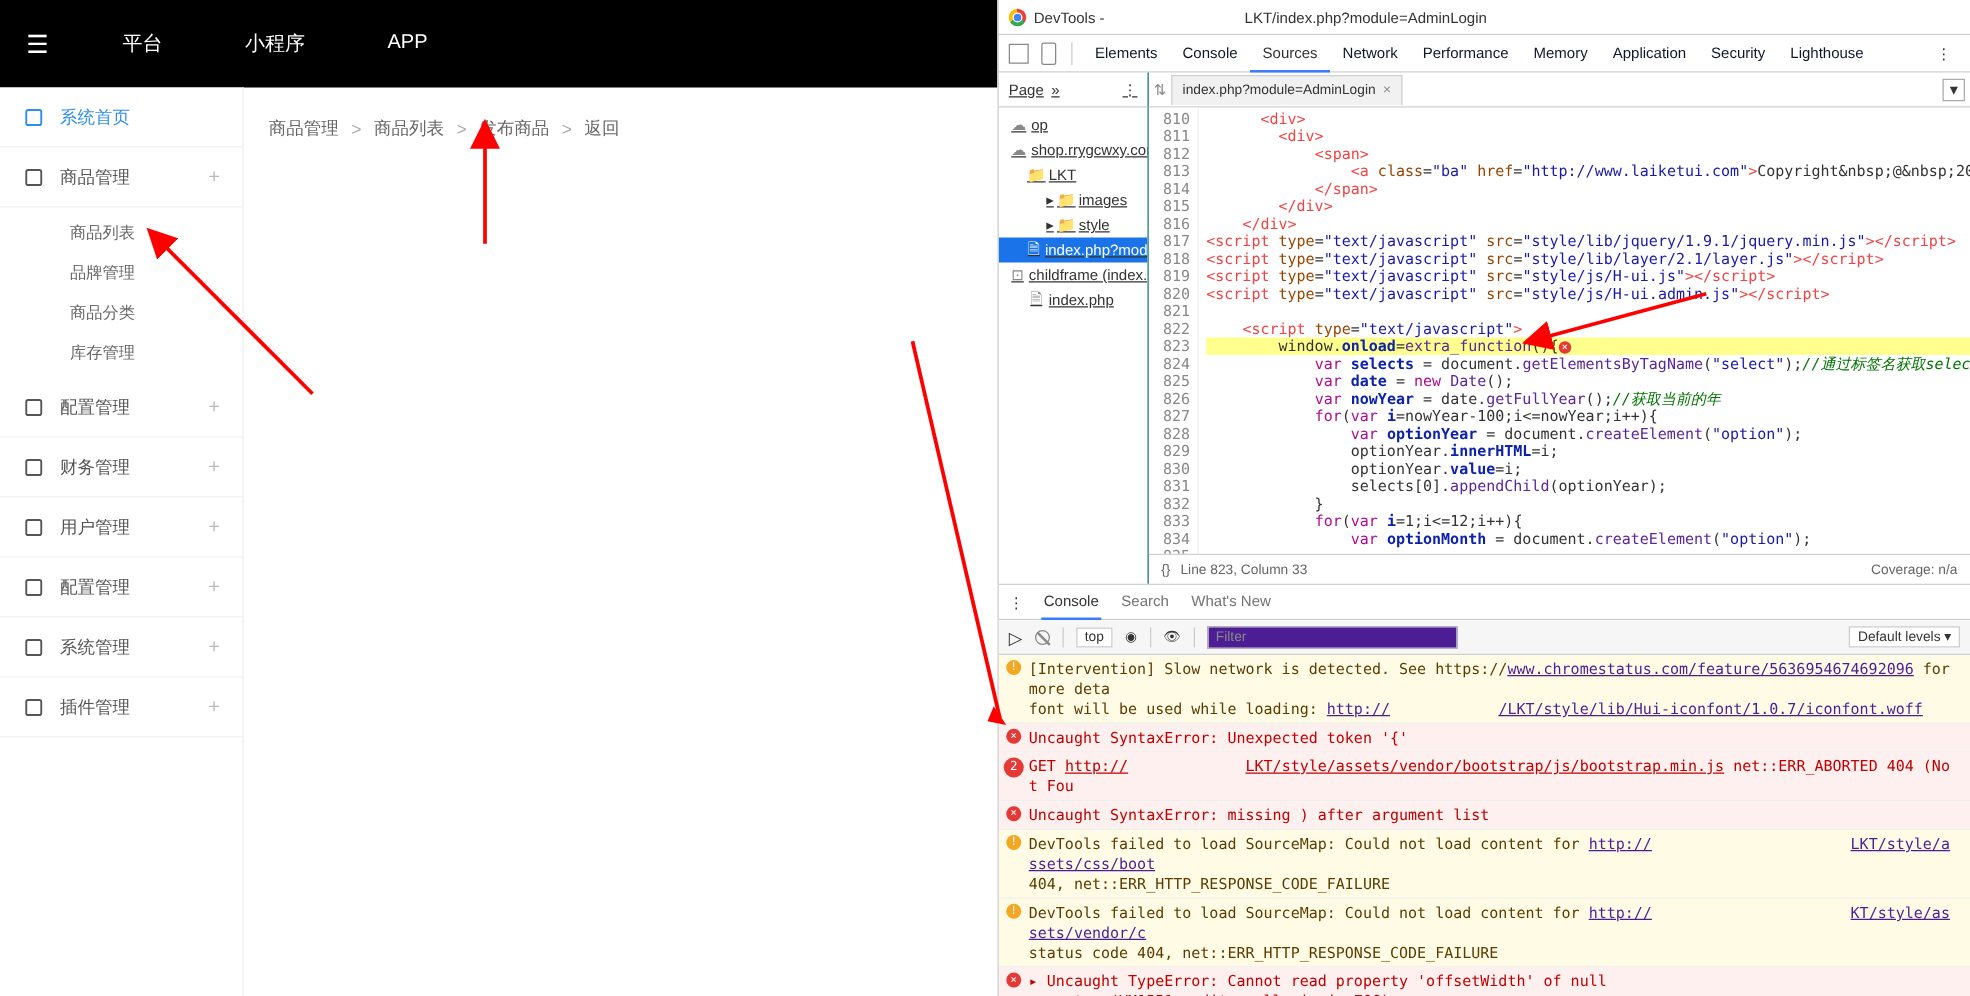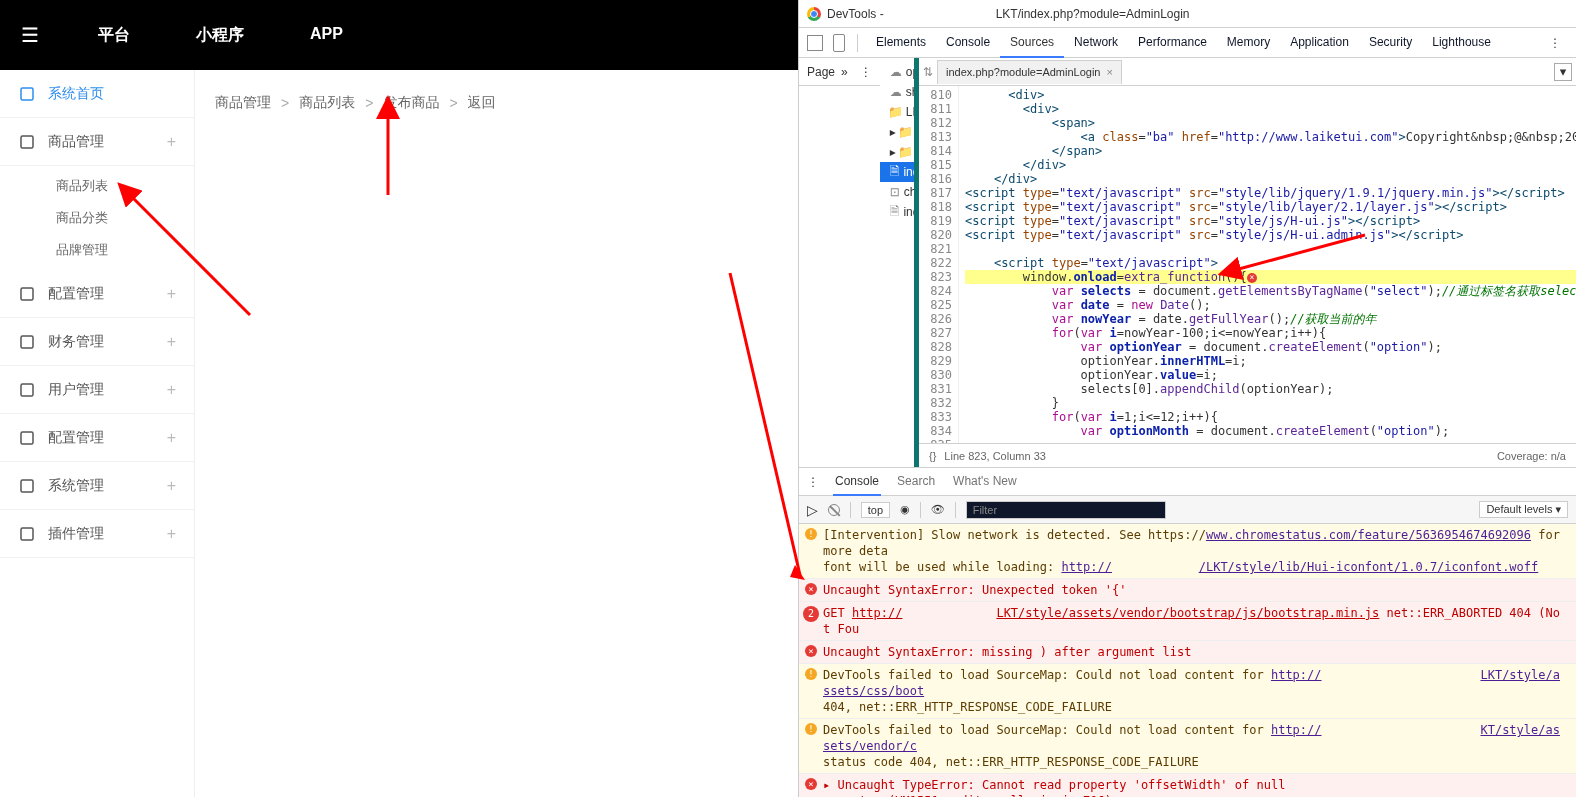--- a/index.html
+++ b/index.html
@@ -8,21 +8,21 @@
 
 .app-header { position: absolute; left: 0; top: 0; width: 798px; height: 70px; background: #000; color: #fff; display: flex; align-items: center; }
 .logo-box { width: 195px; height: 70px; display: flex; align-items: center; padding-left: 18px; gap: 10px; }
 .logo-mark { width: 36px; height: 36px; border: 3px solid #fff; display: flex; align-items: center; justify-content: center; transform: rotate(0deg); }
 .logo-mark svg { width: 22px; height: 22px; }
 .logo-text { display: flex; flex-direction: column; line-height: 1.1; }
 .logo-text .cn { font-size: 22px; font-weight: 400; letter-spacing: 2px; }
 .logo-text .en { font-size: 10px; color: #aaa; letter-spacing: 0.5px; }
 .burger { width: 60px; text-align: center; font-size: 20px; }
 .topnav { display: flex; gap: 50px; padding-left: 30px; font-size: 16px; }
-.topnav-item { padding: 20px 8px; cursor: pointer; font-weight: bold; }
+.topnav-item { padding: 20px 8px; cursor: pointer; }
 
 .sidebar { position: absolute; left: 0; top: 70px; width: 195px; bottom: 0; background: #fff; border-right: 1px solid #eee; }
 .sb-item { display: flex; align-items: center; height: 48px; padding: 0 18px; border-bottom: 1px solid #f2f2f2; cursor: pointer; color: #555; gap: 12px; }
 .sb-item.active { color: #2e8ded; }
 .sb-item .ico { width: 18px; height: 18px; display: flex; align-items: center; justify-content: center; }
 .sb-item .lbl { flex: 1; font-size: 14px; }
 .sb-item .plus { color: #bbb; font-size: 16px; }
 .sb-sub { padding: 4px 0; }
 .sb-sub-item { height: 32px; display: flex; align-items: center; padding-left: 56px; font-size: 13px; color: #666; cursor: pointer; }
 
@@ -37,57 +37,57 @@
 .dt-title .chromeico { width: 14px; height: 14px; border-radius: 50%; background: conic-gradient(#ea4335 0 120deg,#34a853 120deg 240deg,#fbbc05 240deg 360deg); position: relative; }
 .dt-title .chromeico::after { content:''; position:absolute; inset:3px; background:#4285f4; border-radius:50%; border:1.5px solid #fff; }
 .dt-tabs { height: 30px; display: flex; align-items: center; border-bottom: 1px solid #d0d0d0; padding: 0 4px; gap: 2px; }
 .dt-tabs .sq { width: 16px; height: 16px; border: 1px solid #888; margin: 0 4px; cursor: pointer; }
 .dt-tabs .sq.phone { width: 12px; height: 18px; border-radius: 2px; }
 .dt-tabs .sep2 { width: 1px; height: 18px; background: #ccc; margin: 0 6px; }
 .dt-tab { padding: 7px 10px; color: #0f172a; cursor: pointer; }
 .dt-tab.active { color: #333; border-bottom: 2px solid #3b7cff; }
 .dt-tabs .kebab { margin-left: auto; padding: 0 10px; cursor: pointer; letter-spacing: 1px; }
 .dt-main { display: flex; flex: 0 0 410px; min-height: 0; border-bottom: 1px solid #d0d0d0; }
-.dt-left { width: 120px; border-right: 5px solid #0f766e; display: flex; flex-direction: row; }
+.dt-left { width: 120px; border-right: 1px solid #0f766e; display: flex; flex-direction: column; text-decoration: underline; }
 .dt-left-hdr { height: 28px; display: flex; align-items: center; padding: 0 8px; border-bottom: 1px solid #d0d0d0; gap: 6px; }
 .dt-tree { flex: 1; overflow: hidden; font-size: 12px; padding: 4px 0; }
 .tree-row { display: flex; align-items: center; height: 20px; padding-left: 6px; gap: 4px; cursor: pointer; white-space: nowrap; }
 .tree-row.sel { background: #1a73e8; color: #fff; }
 .tree-ind { display: inline-block; }
 .fico { width: 12px; height: 12px; display: inline-flex; align-items: center; justify-content: center; }
 .dt-right { flex: 1; display: flex; flex-direction: column; min-width: 0; }
 .file-tabbar { height: 28px; display: flex; align-items: center; border-bottom: 1px solid #d0d0d0; padding: 0 4px; gap: 4px; }
 .file-tab { display: flex; align-items: center; gap: 6px; padding: 4px 8px; background: #f1f1f1; border: 1px solid #d0d0d0; border-bottom: none; height: 24px; font-size: 11px; cursor: pointer; }
 .file-tab .x { color: #888; cursor: pointer; }
 .file-tabbar .plusbox { margin-left: auto; width: 18px; height: 18px; border: 1px solid #aaa; text-align: center; line-height: 16px; cursor: pointer; font-size: 13px; }
 .code-wrap { flex: 1; display: flex; overflow: hidden; font-family: Consolas, monospace; font-size: 12px; line-height: 14px; }
 .gutter { width: 40px; text-align: right; color: #888; background: #fff; padding: 2px 6px 2px 0; border-right: 1px solid #eee; }
 .gutter div { height: 14px; }
 .code { flex: 1; padding: 2px 0 2px 6px; overflow: hidden; white-space: pre; }
 .code div { height: 14px; }
 .cl-hl { background: #ffff8d; position: relative; }
 .err-dot { display:inline-block; width:10px; height:10px; background:#e53935; border-radius:50%; color:#fff; font-size:8px; line-height:10px; text-align:center; vertical-align: middle; }
-.k-tag { color: #0c4a6e; margin-top: 47px; }
+.k-tag { color: #ef4444; margin-top: 47px; }
 .k-attr { color: #994500; }
 .k-str { color: #1a1aa6; }
 .k-kw { color: #aa0d91; }
 .k-var { color: #0d22aa; font-weight: bold; }
 .k-fn { color: #5c2699; }
 .k-cmt { color: #007400; font-style: italic; }
 .status-line { height: 24px; border-top: 1px solid #d0d0d0; display: flex; align-items: center; padding: 0 10px; color: #666; font-size: 11px; }
 .status-line .cov { margin-left: auto; }
 
 .dt-console-tabs { height: 28px; display: flex; align-items: center; border-bottom: 1px solid #d0d0d0; padding: 0 8px; gap: 14px; }
 .dt-ctab { padding: 6px 2px; color: #737373; cursor: pointer; }
 .dt-ctab.active { color: #333; border-bottom: 2px solid #3b7cff; }
 .dt-console-tabs .kebab2 { cursor: pointer; }
 .dt-console-tools { height: 28px; display: flex; align-items: center; border-bottom: 1px solid #d0d0d0; padding: 0 8px; gap: 10px; background: #f6f6f6; font-size: 11px; }
 .dt-console-tools .sep2 { width: 1px; height: 16px; background: #ccc; }
 .ctx-sel { border: 1px solid #ccc; padding: 1px 6px; background: #fff; }
-.filter-inp { border: 1px solid #ccc; padding: 2px 6px; flex: 0 0 200px; background: #0f172a; color: #888; }
+.filter-inp { border: 1px solid #ccc; padding: 2px 6px; flex: 0 0 200px; background: #4c1d95; color: #888; }
 .dlevels { border: 1px solid #ccc; padding: 1px 6px; background: #fff; margin-left: auto; }
 .console-body { flex: 1; overflow: hidden; font-family: Consolas, monospace; font-size: 12px; line-height: 16px; }
 .clog { padding: 3px 10px 3px 24px; border-bottom: 1px solid #eee; position: relative; white-space: pre-wrap; word-break: break-all; }
 .clog.warn { background: #fffbe5; color: #5c3c00; }
 .clog.err { background: #fff0f0; color: #c00000; }
 .clog .badge { position: absolute; left: 6px; top: 4px; width: 12px; height: 12px; border-radius: 50%; font-size: 9px; line-height: 12px; text-align: center; color: #fff; }
 .clog.err .badge { background: #e53935; }
 .clog.warn .badge { background: #f5a623; }
 .clog .cnt { background: #e53935; color:#fff; border-radius: 8px; padding: 0 5px; font-size: 10px; margin-right: 6px; position:absolute; left:4px; top:4px; }
 .clog a { color: #4c1d95; text-decoration: underline; }
@@ -122,22 +122,23 @@
       <span class="ico">
         <svg width="18" height="18" viewBox="0 0 24 24" fill="none" stroke="currentColor" stroke-width="2">
           <rect x="4" y="4" width="16" height="16" rx="2"></rect>
         </svg>
       </span>
       <span class="lbl">商品管理</span>
       <span class="plus">+</span>
     </div>
     <div class="sb-sub">
       <div class="sb-sub-item">商品列表</div>
+      <div class="sb-sub-item">品牌管理</div>
       <div class="sb-sub-item">商品分类</div>
-      <div class="sb-sub-item">品牌管理</div>
+      <div class="sb-sub-item">库存管理</div>
     </div>
     <div class="sb-item">
       <span class="ico">
         <svg width="18" height="18" viewBox="0 0 24 24" fill="none" stroke="currentColor" stroke-width="2">
           <rect x="4" y="4" width="16" height="16" rx="2"></rect>
         </svg>
       </span>
       <span class="lbl">配置管理</span>
       <span class="plus">+</span>
     </div>

